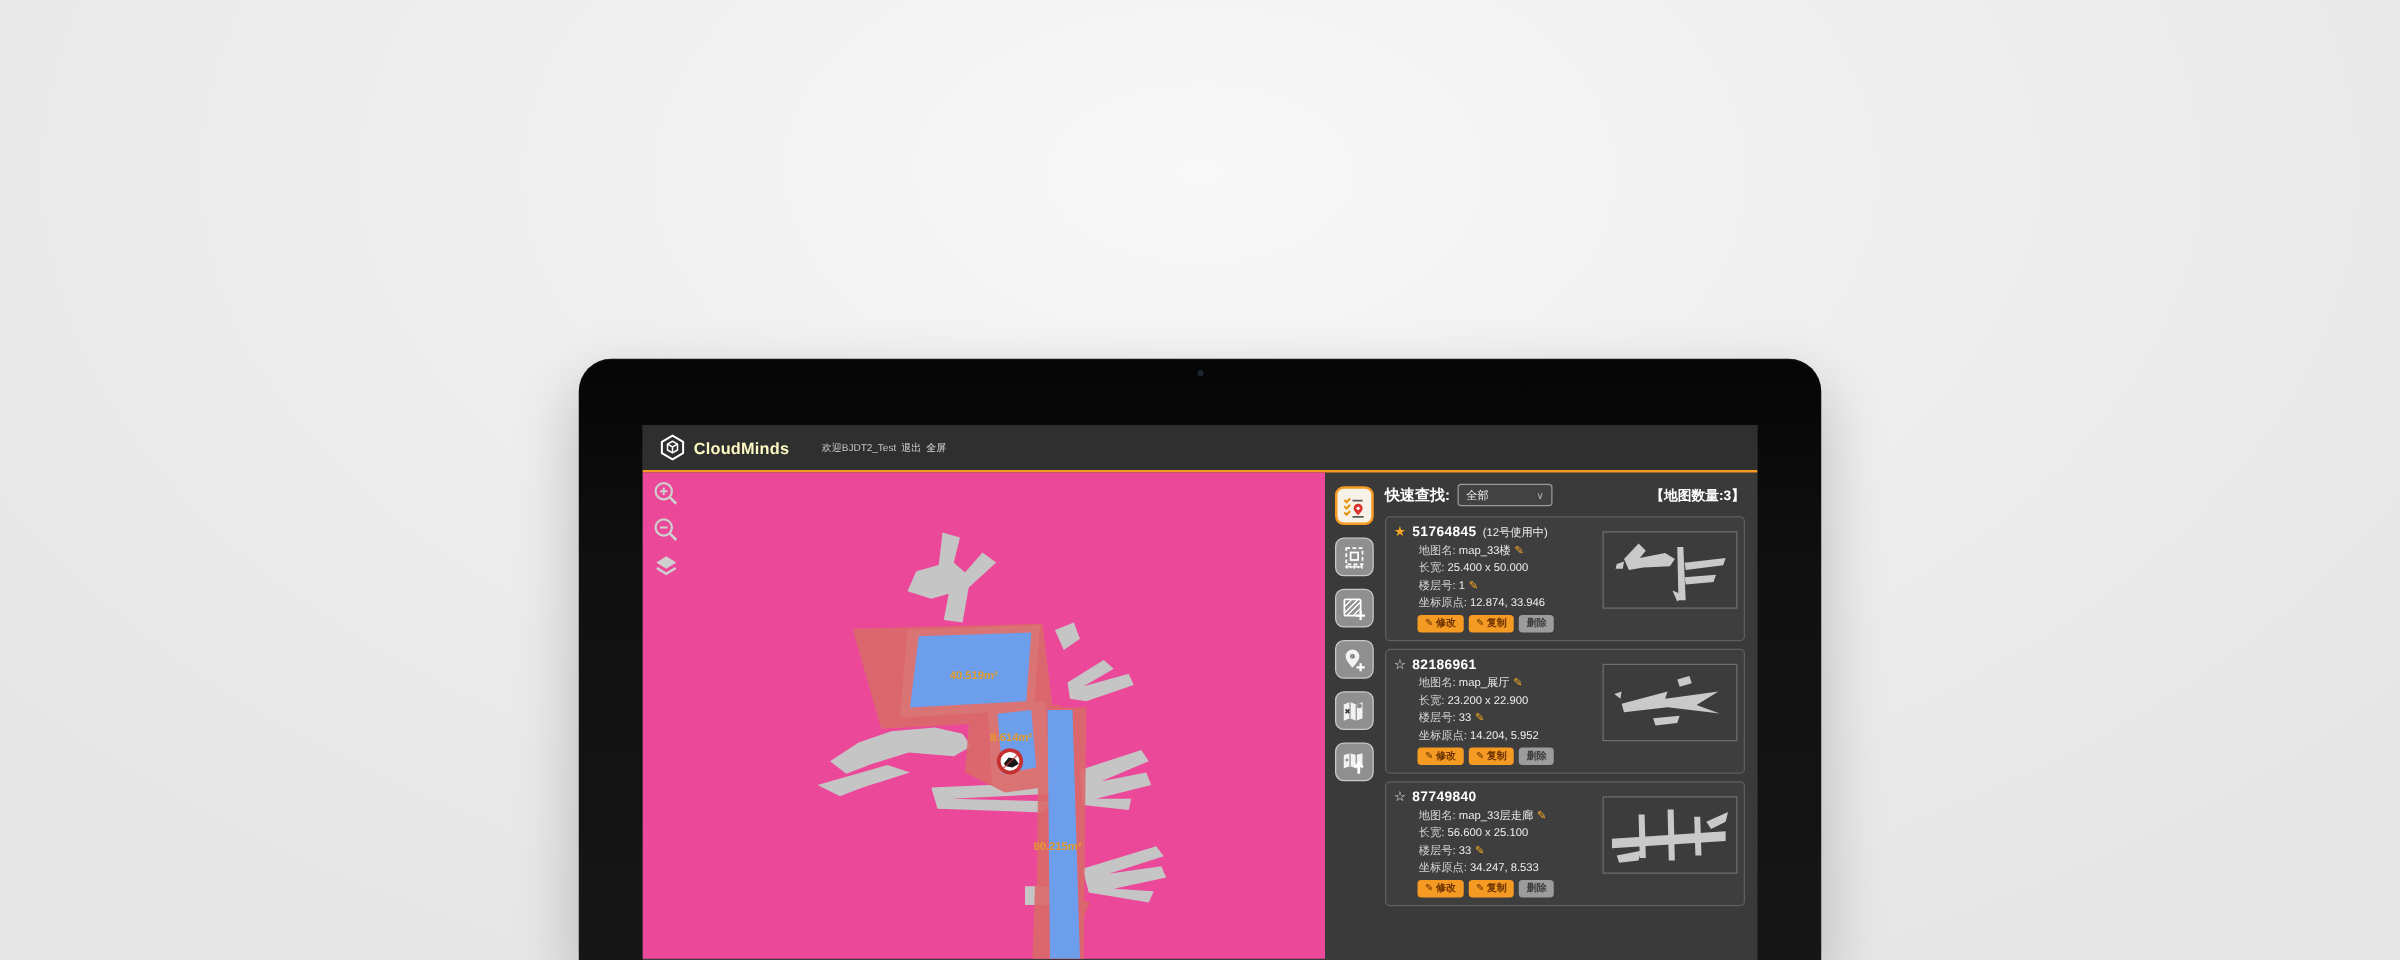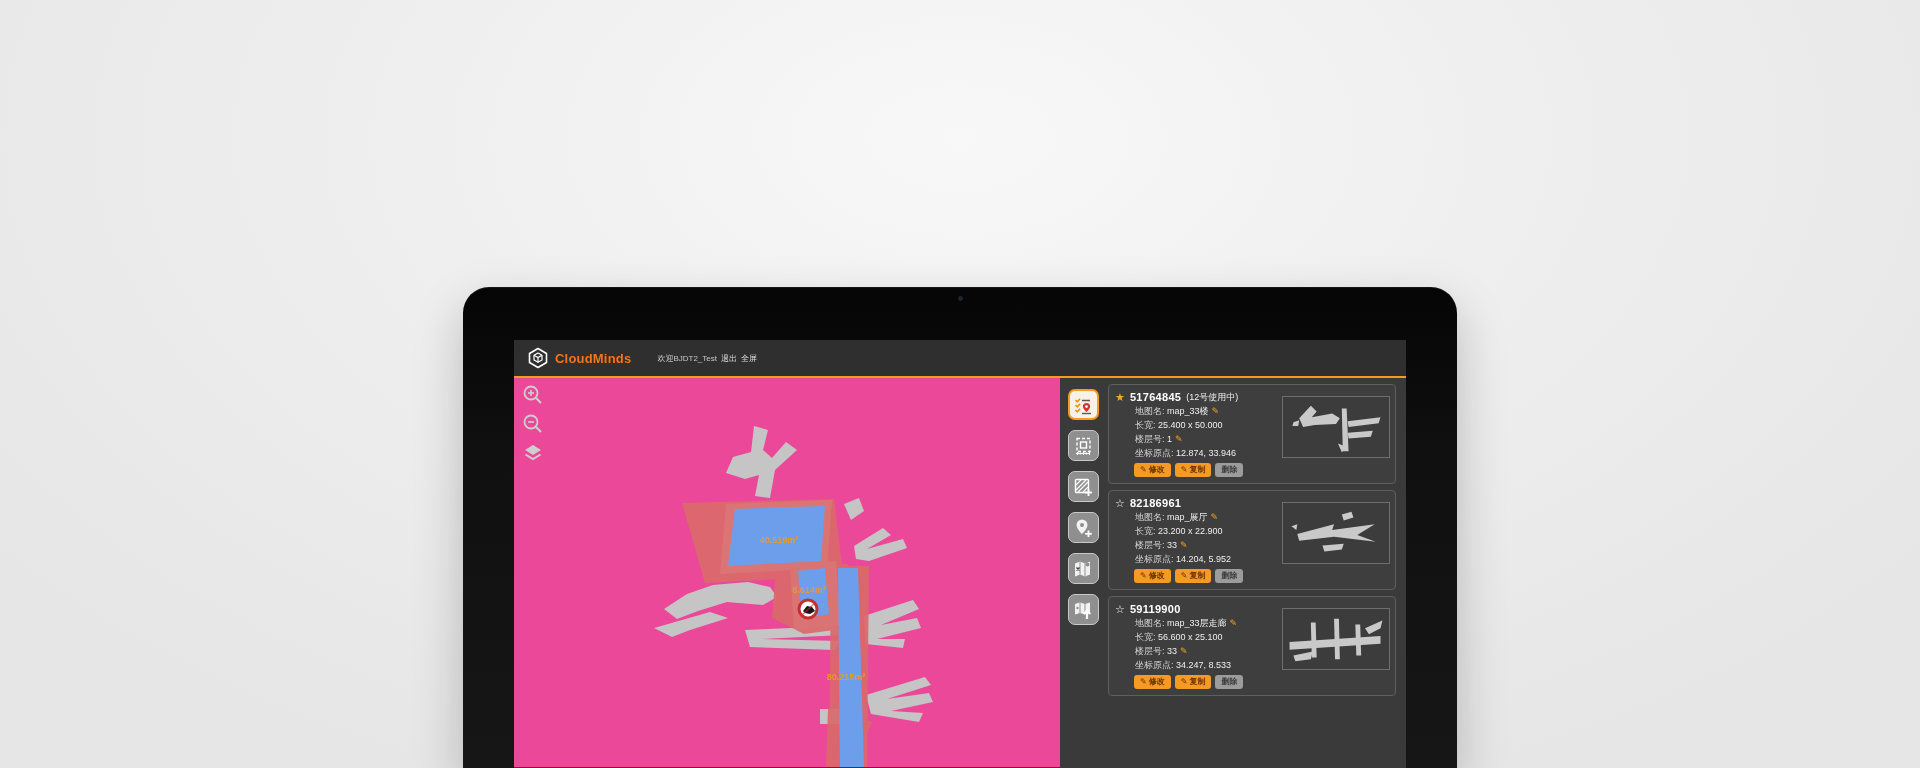--- a/index.html
+++ b/index.html
@@ -11,21 +11,21 @@
   .laptop { position:absolute; left:463px; top:287px; width:994px; height:482px;
     background:linear-gradient(180deg,#050505 0%,#101010 35%,#161616 100%);
     border-radius:26px 26px 0 0; box-shadow:0 20px 50px rgba(0,0,0,.22), inset 0 1px 1px rgba(255,255,255,.08); }
   .webcam { position:absolute; left:50%; top:9px; width:5px; height:5px; margin-left:-2px;
     border-radius:50%; background:#1c2430; box-shadow:0 0 2px #000; }
   .screen { position:absolute; left:51px; top:53px; width:892px; height:429px; background:#3a3a3a; overflow:hidden; }
 
   
   .app-header { height:38px; background:#2f2f2f; border-bottom:2px solid #f59a23; display:flex; align-items:stretch; }
   .brand { display:flex; align-items:center; gap:6px; margin-left:13px; }
-  .brand-name { color:#f97316; font-weight:bold; font-size:13px; letter-spacing:.2px; }
+  .brand-name { color:#fef9c3; font-weight:bold; font-size:13px; letter-spacing:.2px; }
   .session { display:flex; align-items:center; gap:4px; margin-left:26px; font-size:8px; color:#c7c7c7; }
   .session .link { color:#dcdcdc; cursor:pointer; }
   .nav { display:flex; margin-left:auto; margin-right:6px; align-items:stretch; }
   .nav-item { display:flex; align-items:center; padding:0 13px; font-size:11px; font-weight:bold; color:#f1f1f1; cursor:pointer; }
   .nav-item.active { background:#f59a23; color:#33250f; }
 
   
   .app-main { display:flex; height:389px; }
   .map-area { position:relative; width:546px; background:#ec4899; }
   .map-svg { position:absolute; left:0; top:0; }
@@ -207,20 +207,28 @@
             <path d="M3,5 L8,3.5 L13,5 L18,3.5 L18,14 L13,15.5 L8,14 L3,15.5 Z" fill="#f2f2f2"></path>
             <path d="M8,3.5 V14 M13,5 V15.5" stroke="#8f8f8f" stroke-width="1"></path>
             <circle cx="5.5" cy="9" r="1.2" fill="#8f8f8f"></circle>
             <line x1="15" y1="20" x2="15" y2="12" stroke="#fff" stroke-width="2.2"></line>
             <path d="M11.8,15 L15,11.5 L18.2,15" fill="none" stroke="#fff" stroke-width="2.2"></path>
           </svg>
         </div>
       </div>
 
       <div class="panel">
+        <div class="panel-top">
+          <span class="quick-label">快速查找:</span>
+          <div class="select-box">
+            <span>全部</span>
+            <span class="chev">∨</span>
+          </div>
+          <span class="map-count">【地图数量:3】</span>
+        </div>
 
         <div class="card starred">
           <div class="card-head">
             <span class="star">★</span>
             <span class="card-id">51764845</span>
             <span class="card-tag">(12号使用中)</span>
           </div>
           <div class="card-row"><span>地图名:</span> <span class="val">map_33楼</span><span class="pencil">✎</span></div>
           <div class="card-row"><span>长宽:</span> <span class="val">25.400 x 50.000</span></div>
           <div class="card-row"><span>楼层号:</span> <span class="val">1</span><span class="pencil">✎</span></div>
@@ -279,21 +287,21 @@
               <path d="M60,12 L70,9 L72,15 L62,18 Z"></path>
               <path d="M40,44 L62,42 L60,48 L42,50 Z"></path>
               <path d="M8,24 L14,22 L13,28 Z"></path>
             </g>
           </svg>
         </div>
 
         <div class="card">
           <div class="card-head">
             <span class="star">☆</span>
-            <span class="card-id">59119900</span>
+            <span class="card-id">87749840</span>
             <span class="card-tag"></span>
           </div>
           <div class="card-row"><span>地图名:</span> <span class="val">map_33层走廊</span><span class="pencil">✎</span></div>
           <div class="card-row"><span>长宽:</span> <span class="val">56.600 x 25.100</span></div>
           <div class="card-row"><span>楼层号:</span> <span class="val">33</span><span class="pencil">✎</span></div>
           <div class="card-row"><span>坐标原点:</span> <span class="val">34.247, 8.533</span></div>
           <div class="card-btns">
             <span class="btn btn-orange">
                 <span class="b-ico">✎</span>
                 <span>修改</span>

